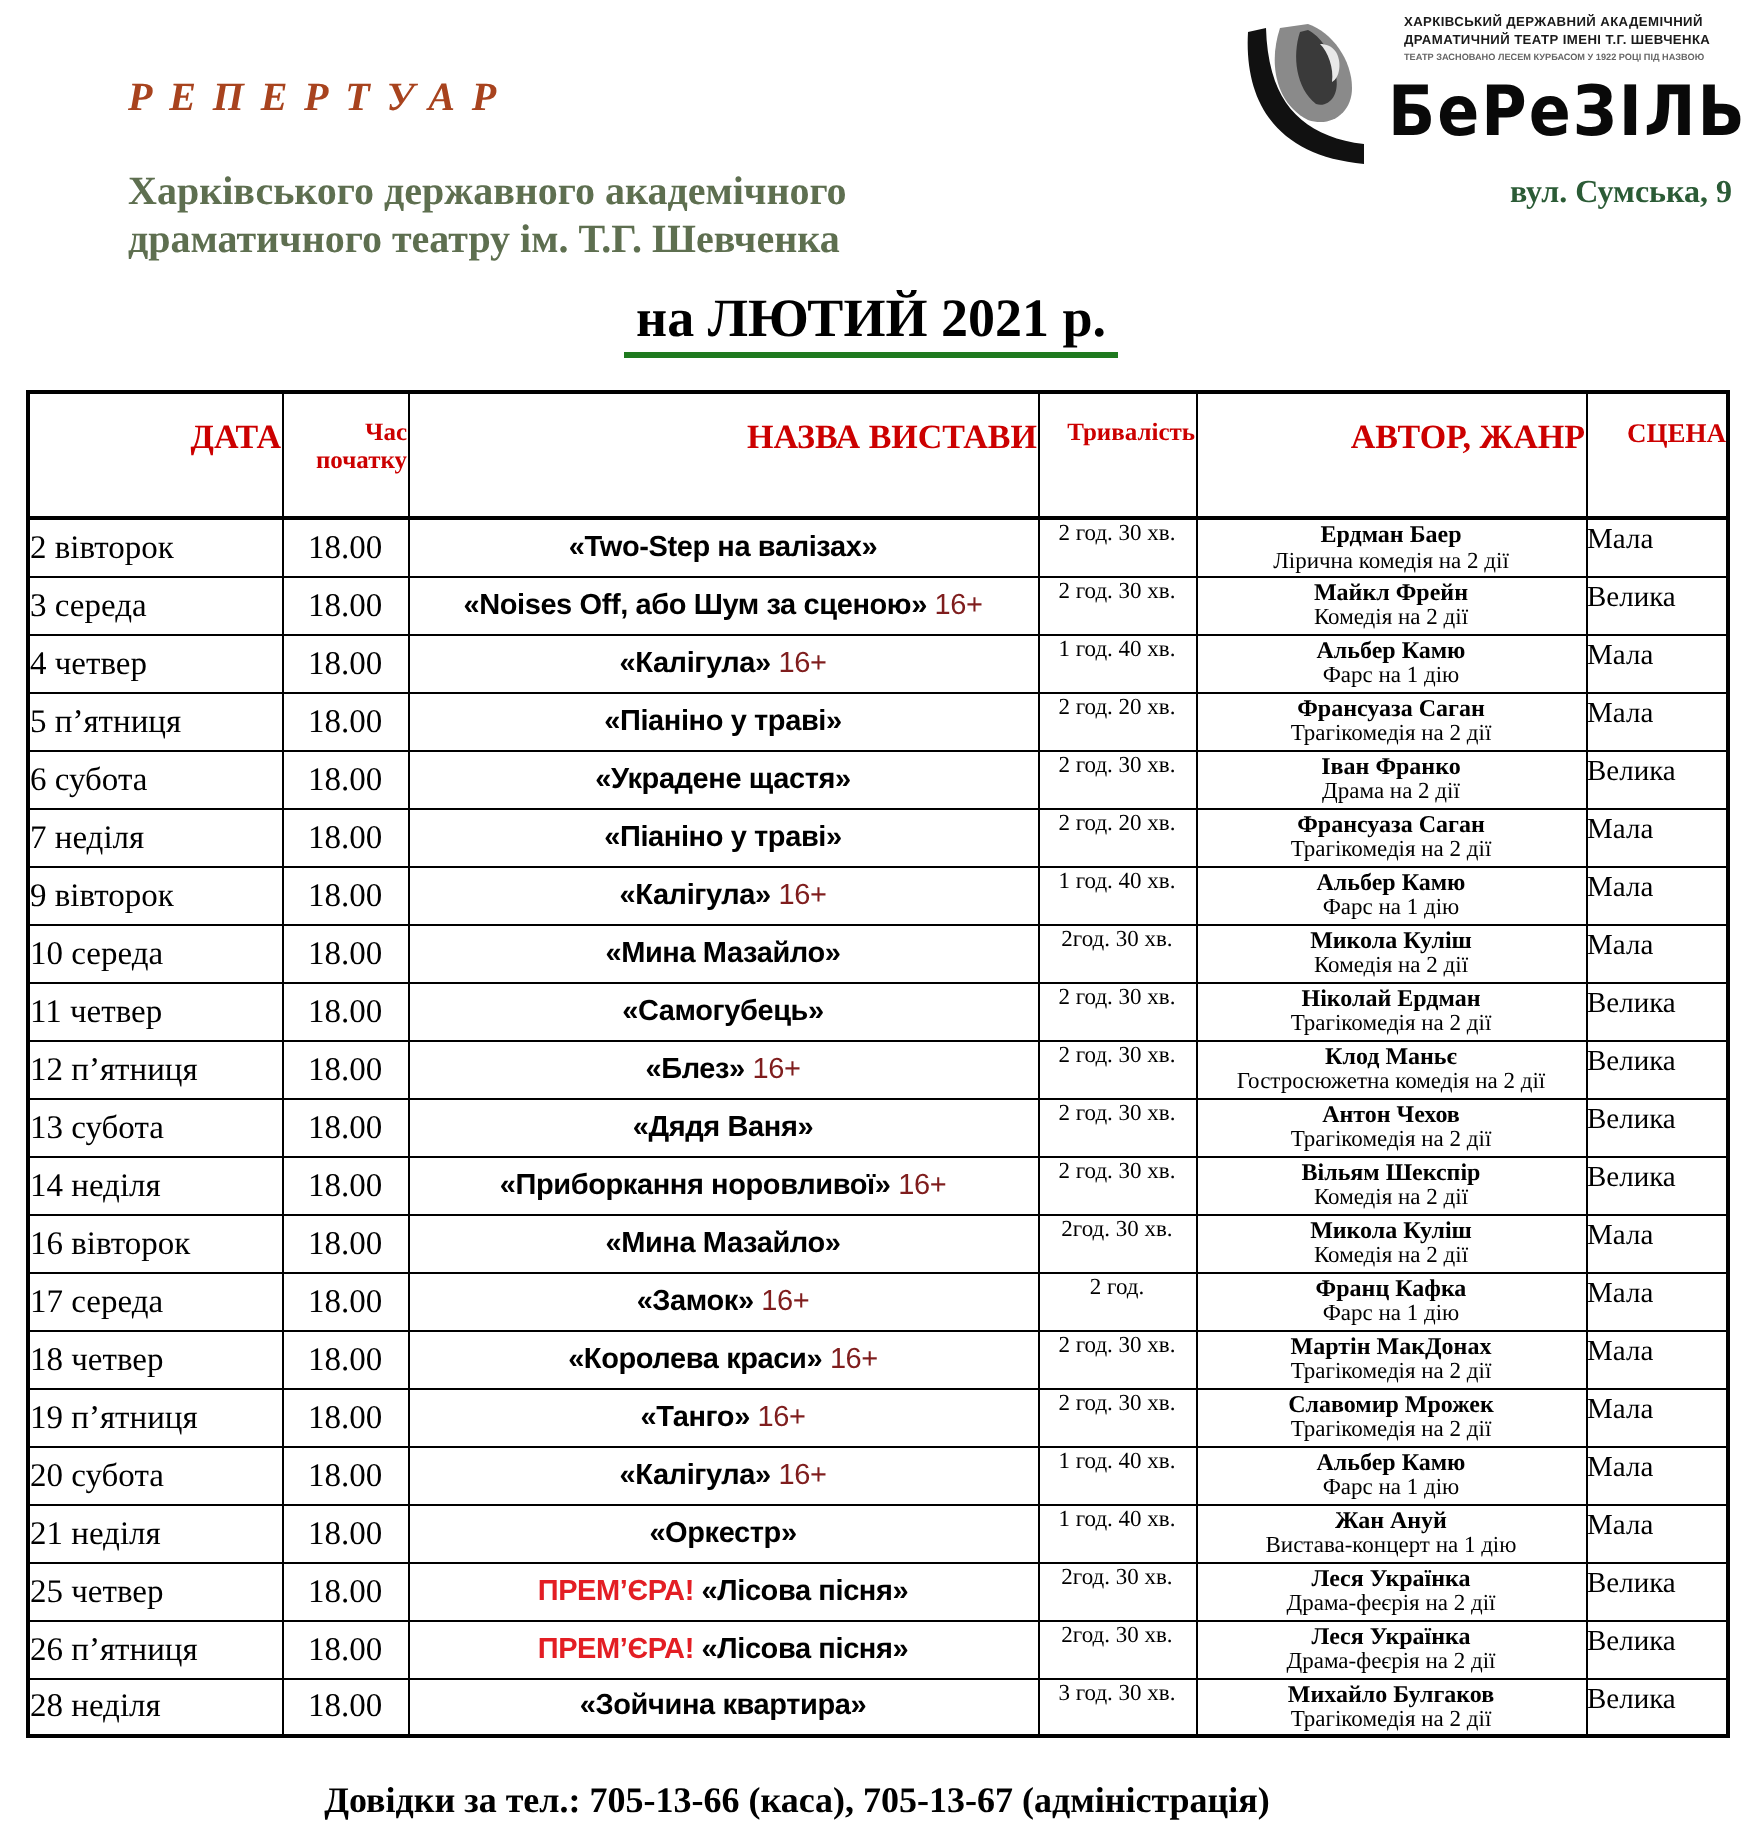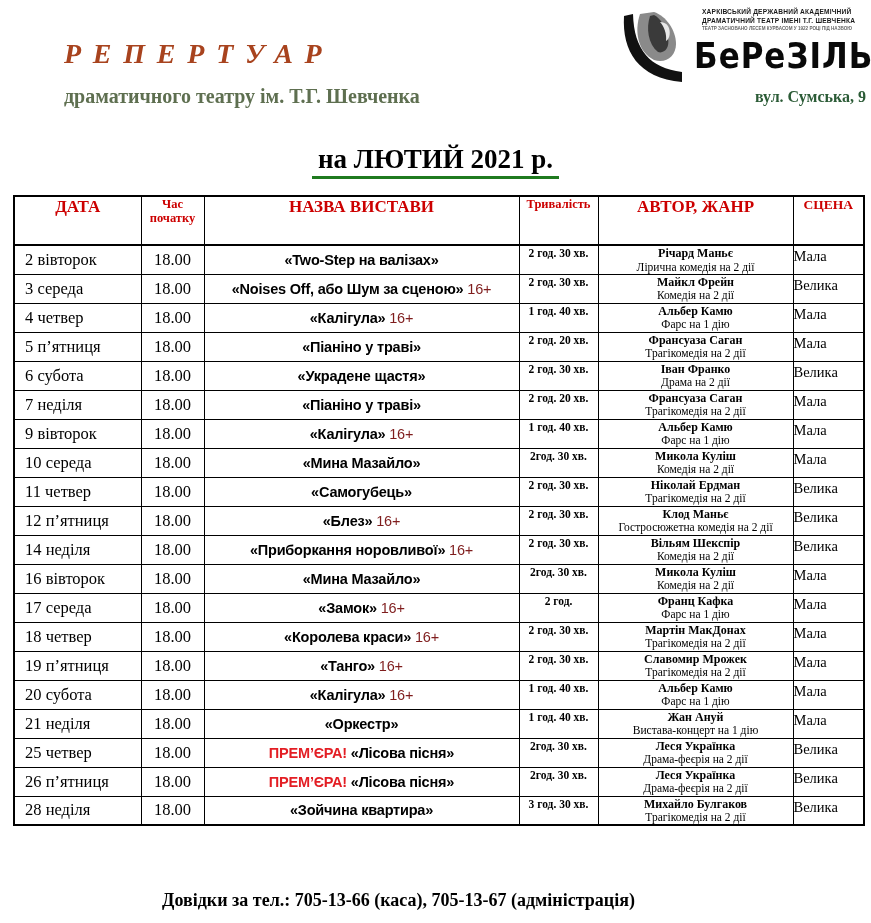--- a/index.html
+++ b/index.html
@@ -3,21 +3,21 @@
 <meta charset="utf-8">
 <style>
   * { margin:0; padding:0; box-sizing:border-box; }
   html,body { width:871px; height:923px; background:#fff; overflow:hidden;
               font-family:"Liberation Serif", serif; }
   .page { position:relative; width:871px; height:923px; background:#fff; }
 
   
   .main-title { position:absolute; left:64px; top:38px; width:380px;
     font-family:"Liberation Serif", serif; font-style:italic; font-weight:bold;
-    font-size:28px; letter-spacing:0.42em; color:#a8431e; }
+    font-size:20px; letter-spacing:0.42em; color:#a8431e; }
   .subtitle { position:absolute; left:64px; top:84px; width:420px;
     font-weight:bold; font-size:20px; line-height:24px; color:#5e6f50; }
   .month-title-wrap { position:absolute; left:0; top:144px; width:871px; text-align:center; }
   .month-title { display:inline-block; font-weight:bold; font-size:27px;
     color:#000000; border-bottom:3px solid #1f7a1f; padding:0 6px 1px 6px; }
 
   
   .logo { position:absolute; left:620px; top:4px; width:246px; height:84px; }
   .logo-emblem { position:absolute; left:0; top:2px; width:80px; height:80px; }
   .logo-lines { position:absolute; left:82px; top:4px; width:164px;
@@ -30,53 +30,54 @@
     letter-spacing:1px; color:#090909; transform:scaleY(1.12); transform-origin:top left;
     white-space:nowrap; }
   .address { position:absolute; left:640px; top:88px; width:226px; text-align:right;
     font-weight:bold; font-size:16px; color:#2b5b36; }
 
   
   .sched { position:absolute; left:13px; top:195px; width:850px;
     border-collapse:collapse; table-layout:fixed; }
   .sched th, .sched td { border:1.6px solid #000; overflow:hidden; }
   .sched { border:2.2px solid #000; }
-  .sched thead th { height:49px; vertical-align:top; padding-top:0;
-    color:#cc0000; font-weight:bold; text-align:center;
+  .sched thead th { height:63px; vertical-align:top; padding-top:12px;
+    color:#cc0000; font-weight:bold; text-align:right;
     border-bottom-width:2.2px; }
   .th-date, .th-title, .th-author { font-size:17px; }
   .th-time, .th-dur { font-size:12.5px; line-height:14px; }
   .th-stage { font-size:13.5px; }
   .sched tbody td { height:29px; }
-  .c-date { text-align:left; padding-left:10px; font-size:16.5px; vertical-align:middle; }
+  .c-date { text-align:left; font-size:16.5px; vertical-align:middle; }
   .c-time { text-align:center; font-size:16.5px; vertical-align:middle; }
   .c-title { text-align:center; vertical-align:middle;
     font-family:"Liberation Sans", sans-serif; font-weight:bold; font-size:14.5px;
     letter-spacing:-0.2px; }
   .premiere { color:#e31e24; }
   .age { color:#7f1d1d; font-weight:normal; }
   .c-dur { text-align:center; vertical-align:top; padding-top:1px;
-    font-weight:bold; font-size:11.5px; }
+    font-weight:normal; font-size:11.5px; }
   .c-author { text-align:center; vertical-align:top; padding-top:1px; }
   .author { font-weight:bold; font-size:12px; line-height:13.5px; }
   .genre { font-size:11.5px; line-height:13px; }
   .c-stage { text-align:left; vertical-align:top; padding-top:2px; font-size:14.5px; }
 
   
   .footer { position:absolute; left:0; top:890px; width:797px; text-align:center;
     font-weight:bold; font-size:18px; color:#000; }
 </style>
 </head>
 <body>
 
 <div class="page">
 
   <div class="main-title">РЕПЕРТУАР</div>
 
   <div class="subtitle">
+    <div>Харківського державного академічного</div>
     <div>драматичного театру ім. Т.Г. Шевченка</div>
   </div>
 
   <div class="logo">
     <svg class="logo-emblem" viewBox="0 0 80 80" xmlns="http://www.w3.org/2000/svg">
       <path d="M4 10 C2 45 18 72 62 76 L62 66 C30 62 14 44 13 8 Z" fill="#111"></path>
       <path d="M20 8 C14 26 18 46 34 54 C46 58 56 50 56 38 C56 24 46 10 34 6 Z" fill="#8a8a8a"></path>
       <path d="M30 10 C26 22 28 38 38 46 C44 48 50 42 48 32 C46 20 40 12 34 9 Z" fill="#3a3a3a"></path>
       <path d="M40 16 C44 20 47 28 46 35 C50 33 51 25 48 20 C46 17 43 16 40 16 Z" fill="#e8e8e8"></path>
     </svg>
@@ -113,21 +114,21 @@
         <th class="th-stage">СЦЕНА</th>
       </tr>
     </thead>
     <tbody>
         <tr>
           <td class="c-date">2 вівторок</td>
           <td class="c-time">18.00</td>
           <td class="c-title"><span class="title-text">«Two-Step на валізах»</span></td>
           <td class="c-dur">2 год. 30 хв.</td>
           <td class="c-author">
-            <div class="author">Річард Маньє</div>
+            <div class="author">Ердман Баер</div>
             <div class="genre">Лірична комедія на 2 дії</div>
           </td>
           <td class="c-stage">Мала</td>
         </tr>
         <tr>
           <td class="c-date">3 середа</td>
           <td class="c-time">18.00</td>
           <td class="c-title"><span class="title-text">«Noises Off, або Шум за сценою»</span><span class="age"> 16+</span></td>
           <td class="c-dur">2 год. 30 хв.</td>
           <td class="c-author">
@@ -218,20 +219,31 @@
           <td class="c-time">18.00</td>
           <td class="c-title"><span class="title-text">«Блез»</span><span class="age"> 16+</span></td>
           <td class="c-dur">2 год. 30 хв.</td>
           <td class="c-author">
             <div class="author">Клод Маньє</div>
             <div class="genre">Гостросюжетна комедія на 2 дії</div>
           </td>
           <td class="c-stage">Велика</td>
         </tr>
         <tr>
+          <td class="c-date">13 субота</td>
+          <td class="c-time">18.00</td>
+          <td class="c-title"><span class="title-text">«Дядя Ваня»</span></td>
+          <td class="c-dur">2 год. 30 хв.</td>
+          <td class="c-author">
+            <div class="author">Антон Чехов</div>
+            <div class="genre">Трагікомедія на 2 дії</div>
+          </td>
+          <td class="c-stage">Велика</td>
+        </tr>
+        <tr>
           <td class="c-date">14 неділя</td>
           <td class="c-time">18.00</td>
           <td class="c-title"><span class="title-text">«Приборкання норовливої»</span><span class="age"> 16+</span></td>
           <td class="c-dur">2 год. 30 хв.</td>
           <td class="c-author">
             <div class="author">Вільям Шекспір</div>
             <div class="genre">Комедія на 2 дії</div>
           </td>
           <td class="c-stage">Велика</td>
         </tr>

